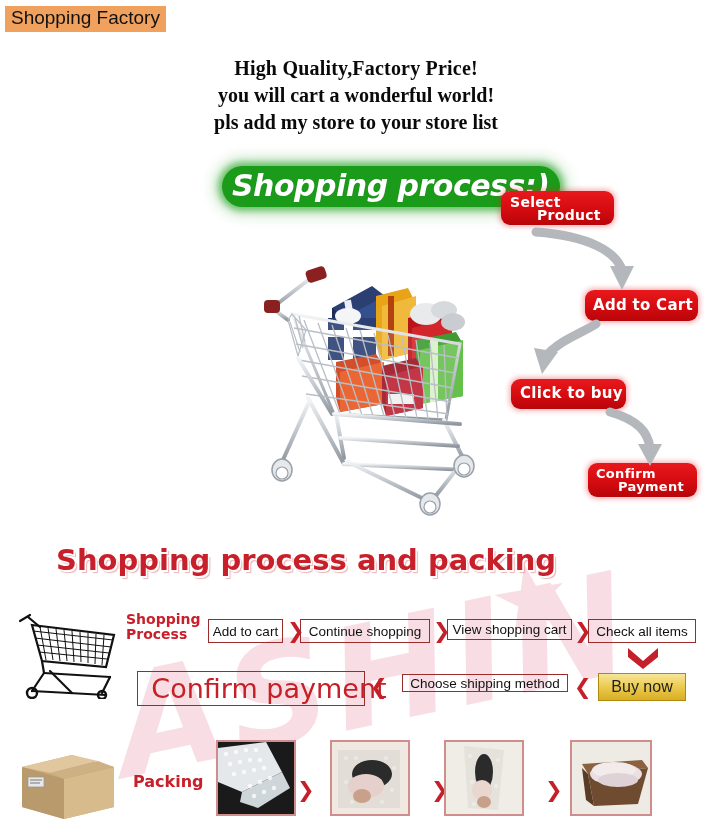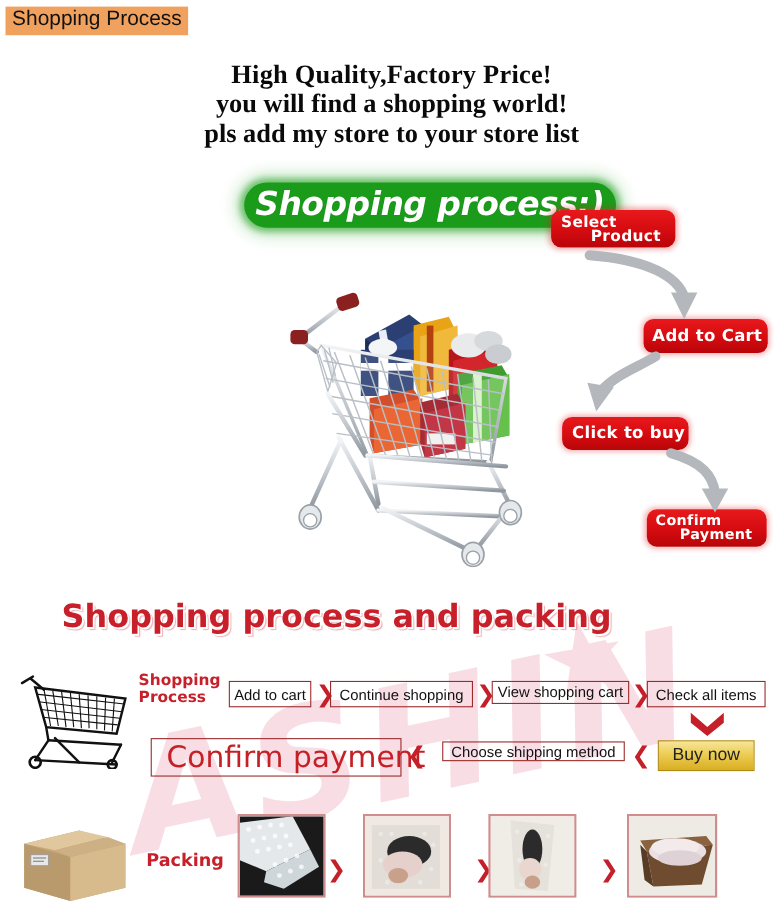--- a/index.html
+++ b/index.html
@@ -19,21 +19,21 @@
     letter-spacing:0px;
     white-space:nowrap;
     font-family:"Liberation Sans", sans-serif;
   }
 
   
   #slogan{
     position:absolute;left:0;top:55px;width:712px;
     text-align:center;
     font-family:"Liberation Serif", serif;
-    font-weight:bold;font-size:24px;color:#0a0a0a;
+    font-weight:bold;font-size:20px;color:#0a0a0a;
     line-height:27px;
   }
   #slogan div{white-space:nowrap;}
   #slogan .l1{letter-spacing:.2px;}
 
   
   #green-title{
     position:absolute;left:222px;top:166px;
     font-family:"DejaVu Sans", sans-serif;
     font-weight:bold;font-style:italic;
@@ -196,25 +196,25 @@
   #th1{left:216px;top:215px;width:80px;height:76px;}
   #th2{left:330px;top:215px;width:80px;height:76px;}
   #th3{left:444px;top:215px;width:80px;height:76px;}
   #th4{left:570px;top:215px;width:82px;height:76px;}
 
   #carton{position:absolute;left:14px;top:208px;}
 </style>
 </head>
 <body>
 
-<div id="header-tag">Shopping Process</div>
+<div id="header-tag">Shopping Factory</div>
 
 <div id="slogan">
   <div class="l1">High Quality,Factory Price!</div>
-  <div>you will find a shopping world!</div>
+  <div>you will cart a wonderful world!</div>
   <div>pls add my store to your store list</div>
 </div>
 
 <div id="green-title">Shopping process;)</div>
 
 <div id="cart-photo">
   <svg width="236" height="268" viewBox="0 0 236 268">
     <defs>
       <linearGradient id="chrome" x1="0" y1="0" x2="0" y2="1">
         <stop offset="0%" stop-color="#f2f4f6"></stop>

